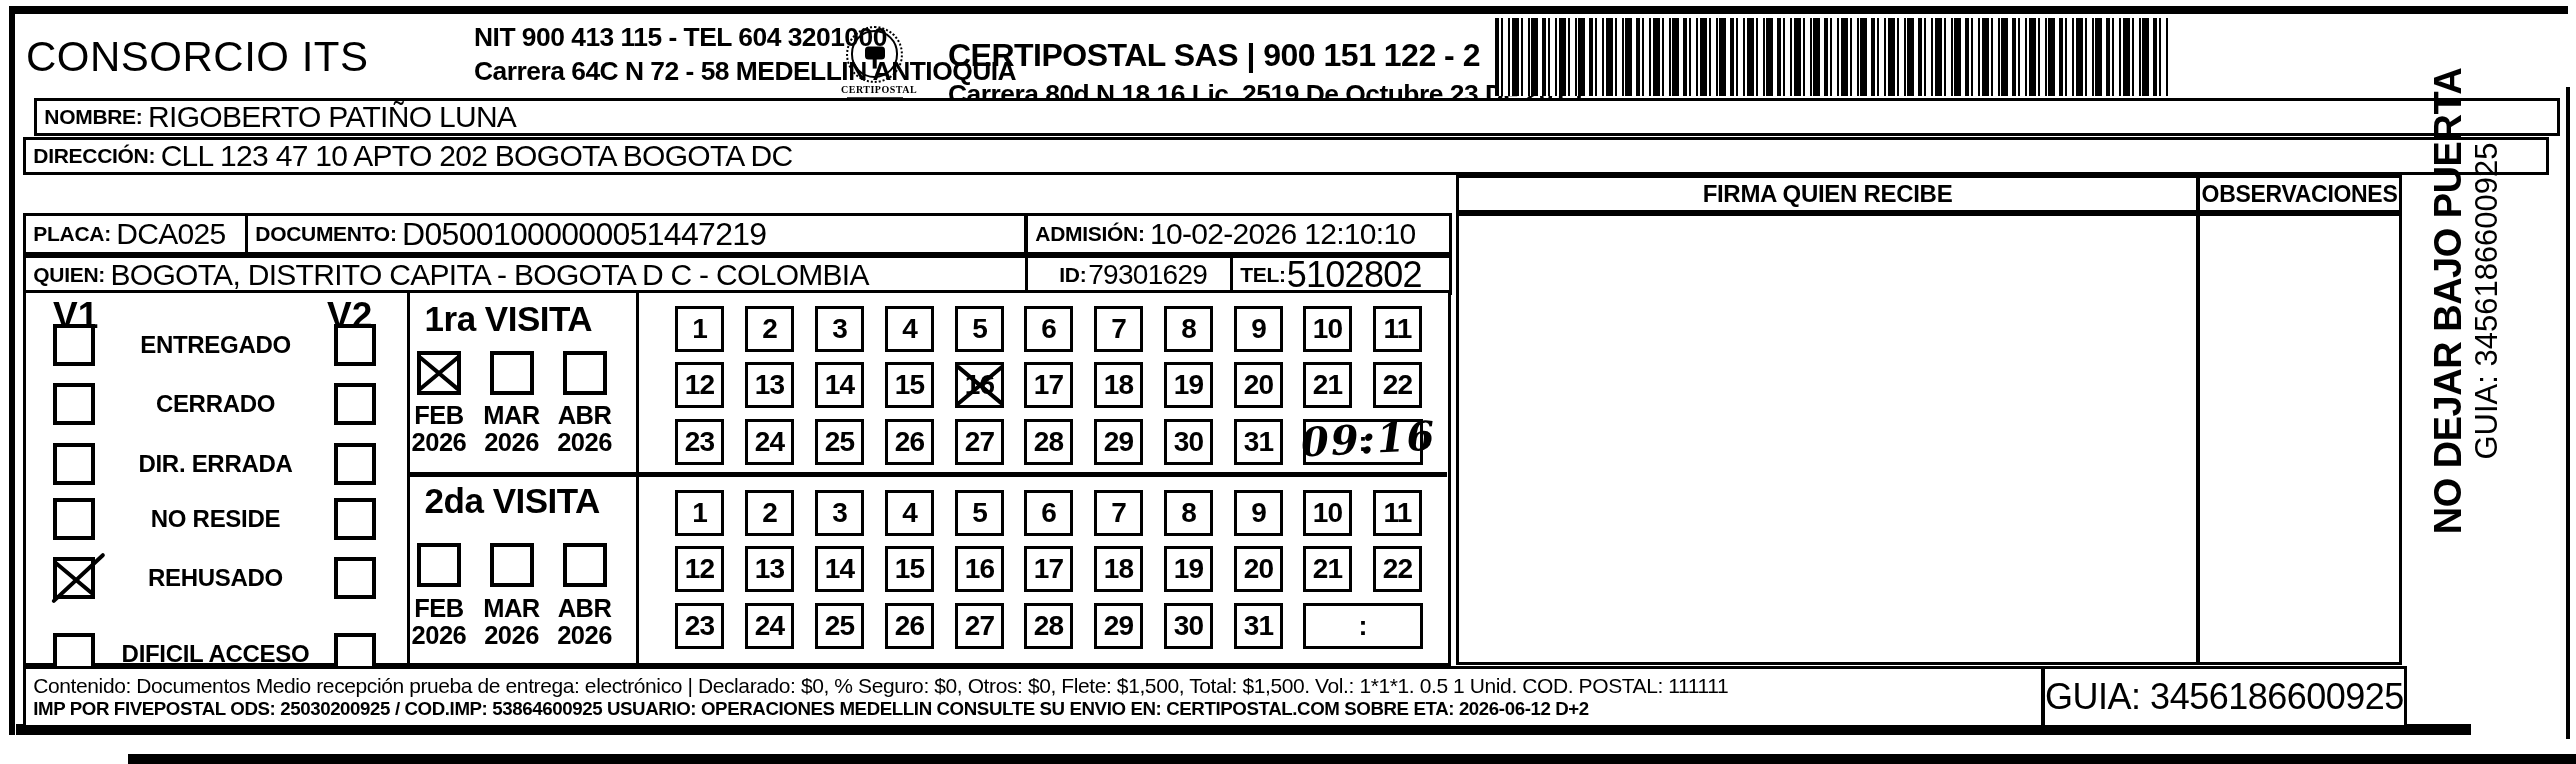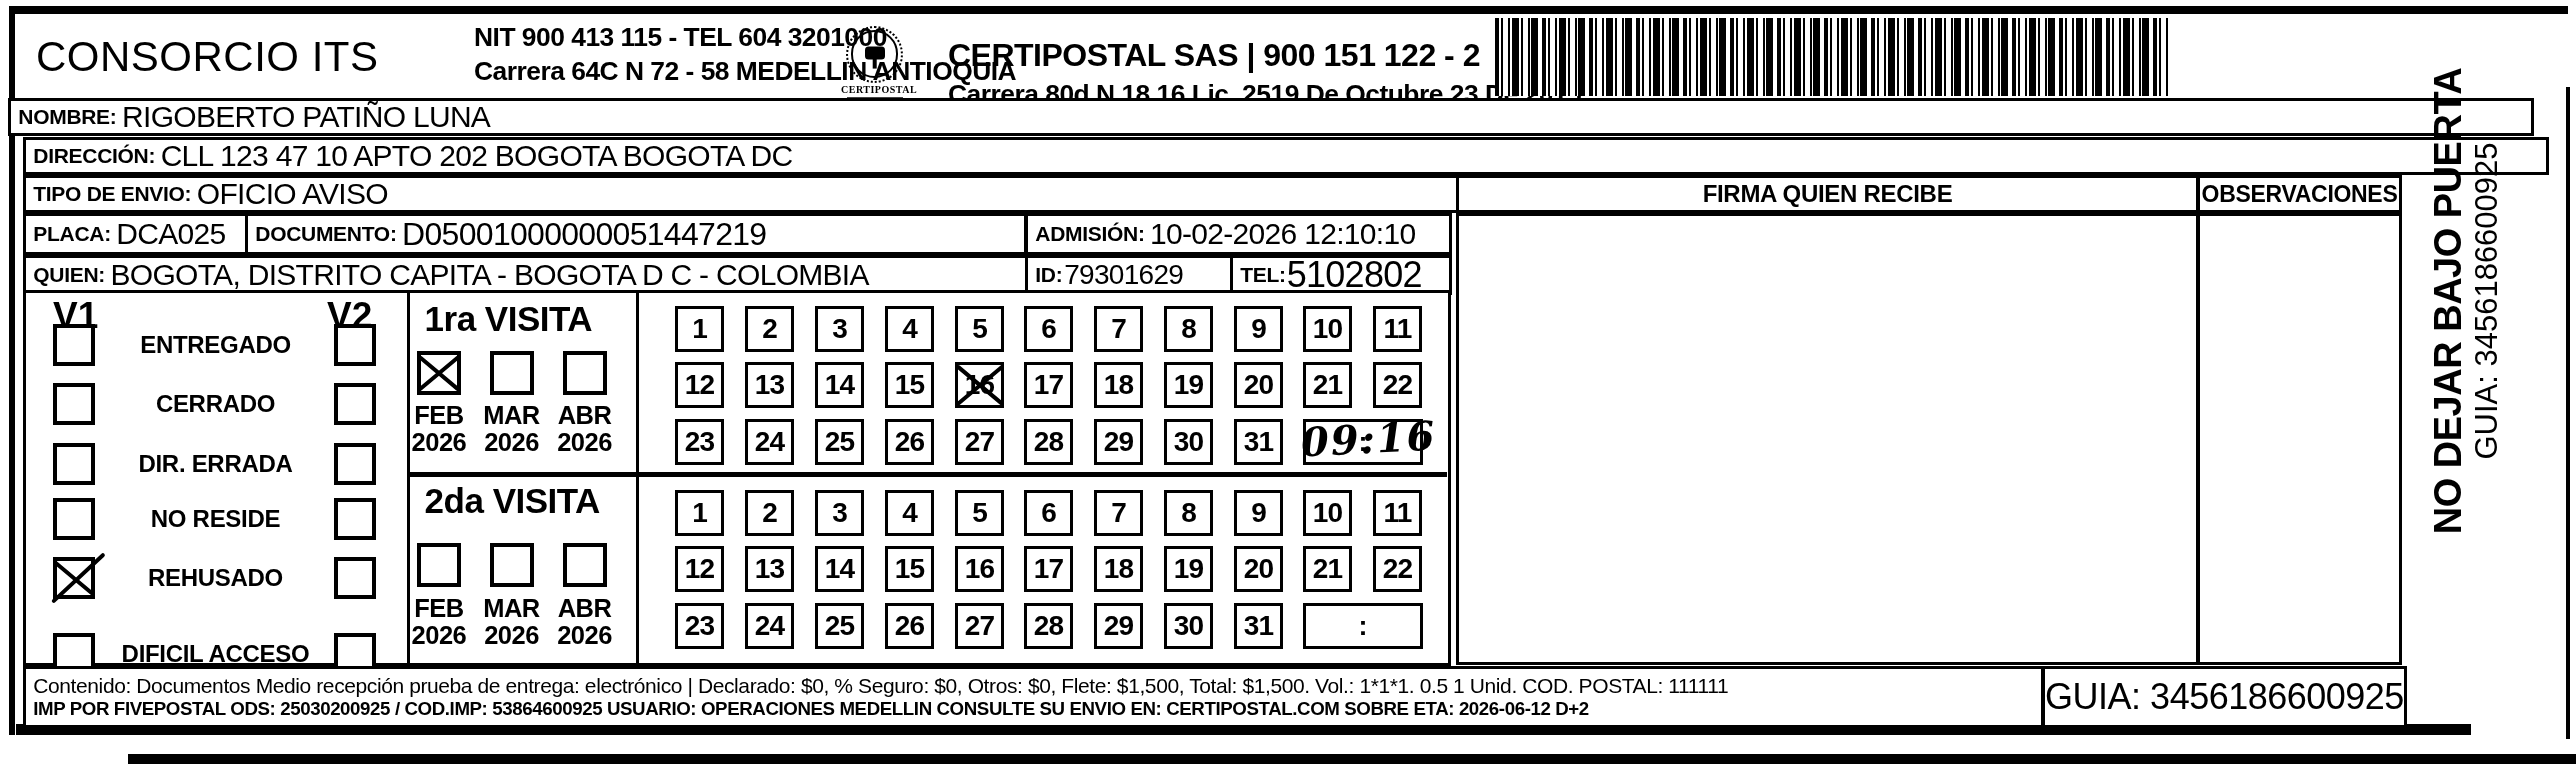--- a/index.html
+++ b/index.html
@@ -63,21 +63,21 @@
 <body>
 
 <div class="sheet">
 
   <div class="bar" style="left:9px;top:5.5px;width:2559px;height:8.2px;"></div>
   <div class="bar" style="left:9px;top:5.5px;width:6.4px;height:729px;"></div>
   <div class="bar" style="left:2566px;top:87px;width:3.6px;height:652px;"></div>
   <div class="bar" style="left:16.4px;top:724px;width:2455px;height:11px;"></div>
   <div class="bar" style="left:128px;top:754px;width:2448px;height:10px;"></div>
 
-  <div class="abs company" style="left:36px;top:33px;text-align:center;">CONSORCIO ITS</div>
+  <div class="abs company" style="left:26px;top:33px;text-align:center;">CONSORCIO ITS</div>
   <div class="abs" style="left:474px;top:20px;">
     <div class="nitline">NIT 900 413 115 - TEL 604 3201000</div>
     <div class="nitline">Carrera 64C N 72 - 58 MEDELLIN ANTIOQUIA</div>
   </div>
 
   <div class="logo">
     <div class="ring">
       <div class="inner"></div>
       <div class="glyph"></div>
     </div>
@@ -85,34 +85,30 @@
     <div class="logosub"></div>
   </div>
 
   <div class="abs" style="left:948px;top:37px;">
     <div class="cpline1">CERTIPOSTAL SAS | 900 151 122 - 2</div>
     <div class="cpline2" style="margin-top:4.6px;">Carrera 80d N 18 16  Lic. 2519 De Octubre 23 De 2015</div>
   </div>
 
   <div class="barcode"></div>
 
-  <div class="cell" style="left:8px;top:98px;width:2526px;height:38px;">
+  <div class="cell" style="left:34px;top:98px;width:2526px;height:38px;">
     <span class="lbl">NOMBRE:</span>
     <span class="val">RIGOBERTO PATIÑO LUNA</span>
   </div>
 
   <div class="cell" style="left:23px;top:137px;width:2526px;height:38px;">
     <span class="lbl">DIRECCIÓN:</span>
     <span class="val">CLL 123 47 10 APTO 202 BOGOTA BOGOTA DC</span>
   </div>
 
-  <div class="cell" style="left:23px;top:175px;width:1436px;height:38px;">
-    <span class="lbl">TIPO DE ENVIO:</span>
-    <span class="val">OFICIO AVISO</span>
-  </div>
   <div class="cell hdrcell" style="left:1456px;top:175px;width:743px;height:38px;">
     <span>FIRMA QUIEN RECIBE</span>
   </div>
   <div class="cell hdrcell" style="left:2197px;top:175px;width:205px;height:38px;font-size:23px;">
     <span>OBSERVACIONES</span>
   </div>
 
   <div class="cell" style="left:23px;top:213px;width:225px;height:42px;">
     <span class="lbl">PLACA:</span>
     <span class="val">DCA025</span>
@@ -123,21 +119,21 @@
   </div>
   <div class="cell" style="left:1025px;top:213px;width:427px;height:42px;">
     <span class="lbl">ADMISIÓN:</span>
     <span class="val">10-02-2026 12:10:10</span>
   </div>
 
   <div class="cell" style="left:23px;top:255px;width:1005px;height:40px;">
     <span class="lbl">QUIEN:</span>
     <span class="val">BOGOTA, DISTRITO CAPITA - BOGOTA D C - COLOMBIA</span>
   </div>
-  <div class="cell" style="left:1025px;top:255px;width:208px;height:40px;">
+  <div class="cell" style="left:1025px;top:255px;width:208px;height:40px;padding-left:24px;">
     <span class="lbl" style="padding-right:1.8px;">ID:</span>
     <span class="val" style="font-size:28px;">79301629</span>
   </div>
   <div class="cell" style="left:1230px;top:255px;width:222px;height:40px;">
     <span class="lbl" style="padding-right:0.9px;">TEL:</span>
     <span class="val" style="font-size:36px;">5102802</span>
   </div>
 
   <div class="cell" style="left:1456px;top:213px;width:743px;height:452px;"></div>
   <div class="cell" style="left:2197px;top:213px;width:205px;height:452px;"></div>

